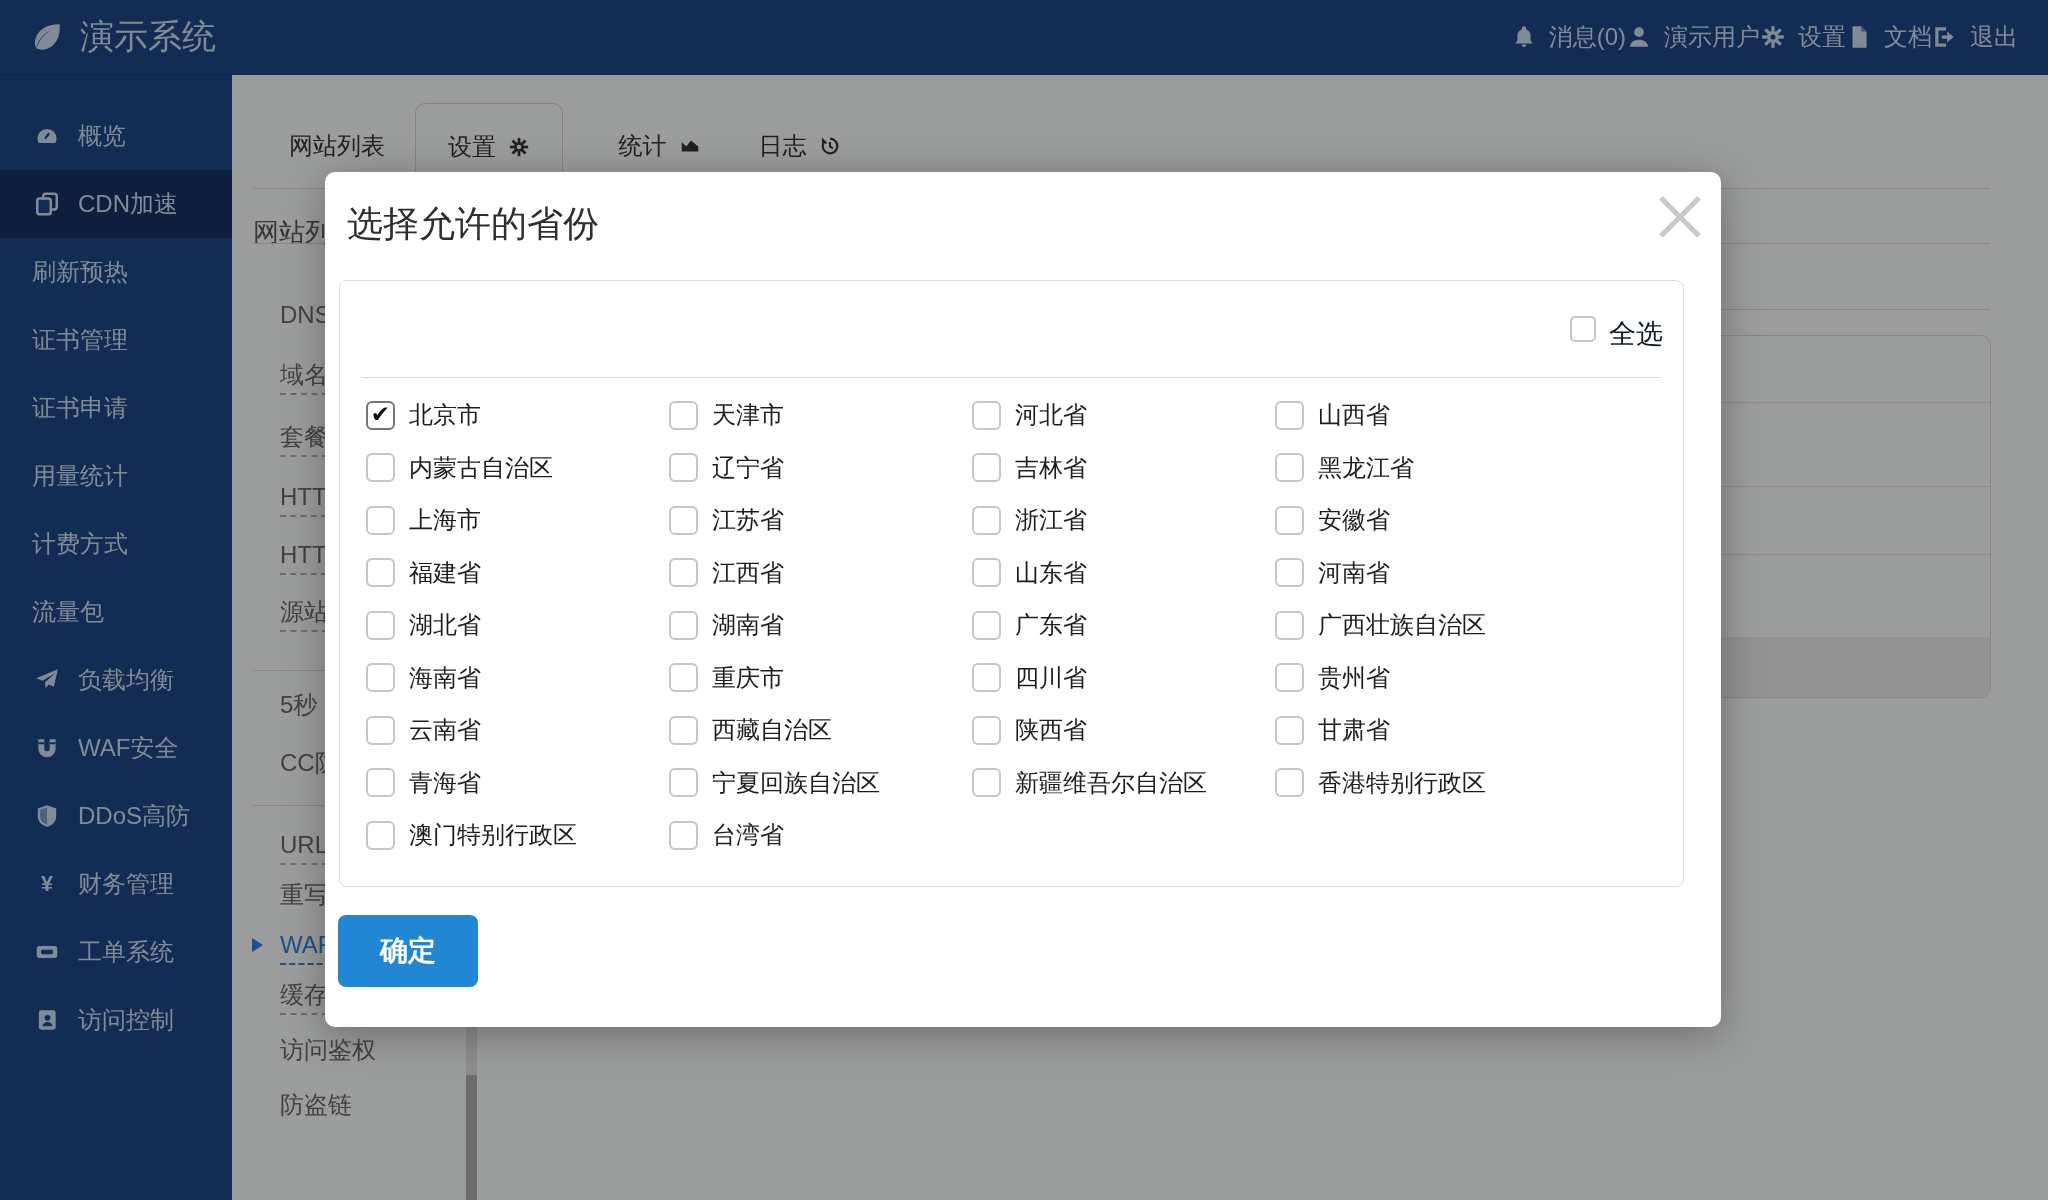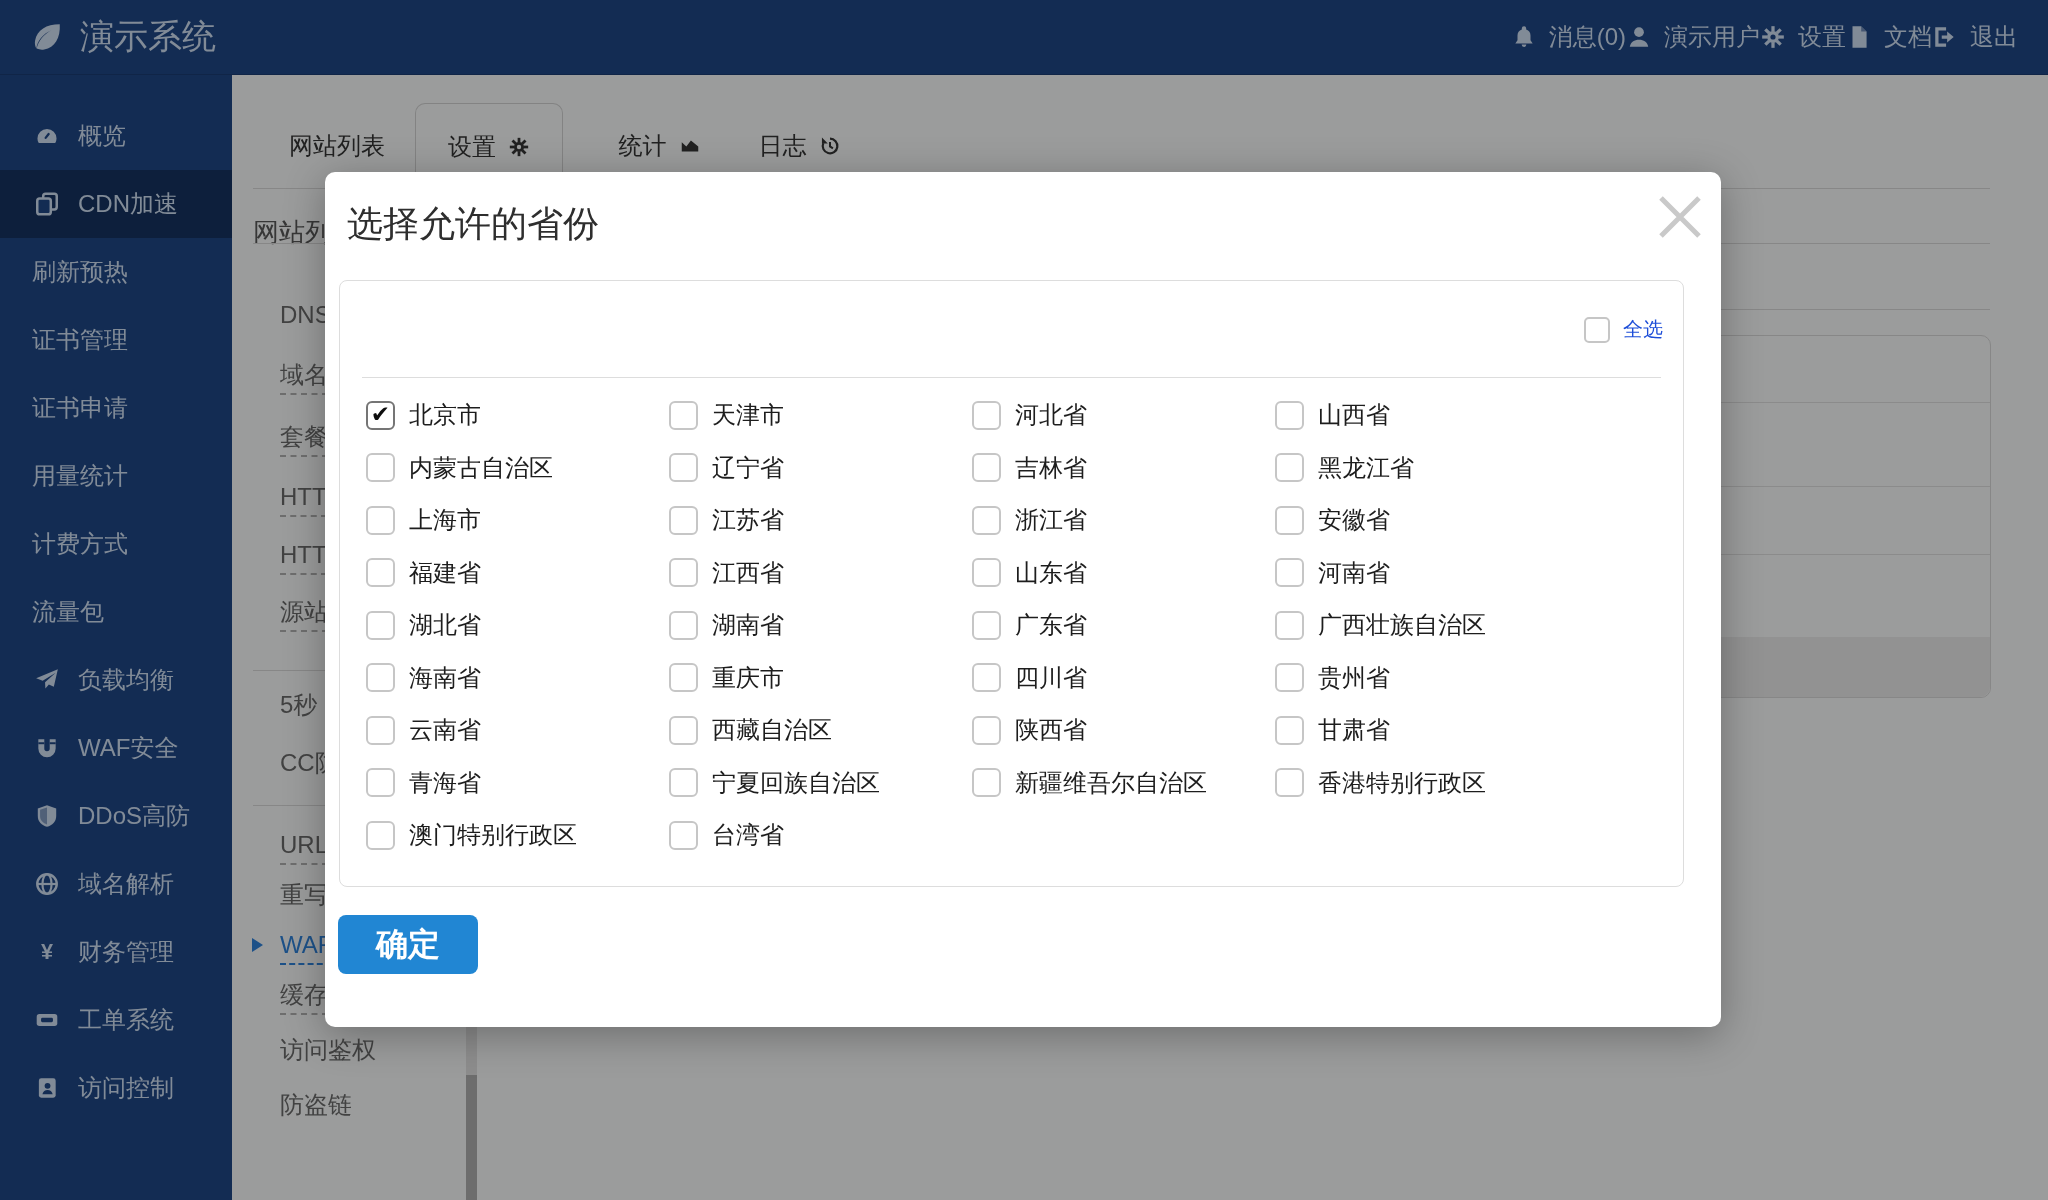--- a/index.html
+++ b/index.html
@@ -61,34 +61,34 @@
   .vthumb{position:absolute;left:0;top:850px;width:11px;height:275px;background:#a8a8a8}
 
   
   .overlay{position:absolute;inset:0;background:rgba(0,0,0,.35);z-index:10}
   .modal{position:absolute;left:325px;top:172px;width:1396px;height:855px;background:#fff;
          border-radius:10px;z-index:20;box-shadow:0 8px 40px rgba(0,0,0,.3)}
   .modal h2{position:absolute;left:14px;top:20px;margin:8px;font-size:36px;font-weight:500;color:#2e2e2e}
   .close{position:absolute;right:18px;top:22px;width:46px;height:46px;cursor:pointer}
   .panel{position:absolute;left:14px;top:108px;width:1343px;height:605px;border:1px solid #ddd;
          border-radius:8px;background:#fff;box-sizing:content-box}
-  .select-all{position:absolute;top:35px;right:20px;display:flex;align-items:center;gap:13px;
-              font-size:20px;color:#1d4ed8;cursor:pointer}
+  .select-all{position:absolute;top:35px;right:20px;display:flex;align-items:flex-start;gap:13px;
+              font-size:27px;color:#0f172a;cursor:pointer}
   .pdivider{position:absolute;top:96px;left:22px;right:22px;height:1px;background:#ddd}
   .pgrid{position:absolute;top:97px;left:0;display:grid;grid-template-columns:repeat(4,303px);
          grid-auto-rows:52.5px;padding:11px 0 0 26px;align-items:center}
   .cb-item{display:flex;align-items:center;gap:14px;font-size:24px;color:#1d1d1d;cursor:pointer}
   .cb{width:29px;height:29px;border:2px solid #c6c6c6;border-radius:6px;background:#fff;
       box-sizing:border-box;display:inline-flex;align-items:center;justify-content:center;flex:none}
   .cb .mk{display:none;font-size:23px;font-weight:bold;color:#0d0d0d;line-height:1;margin-top:-2px}
   .cb.checked{border-color:#757575}
   .cb.checked .mk{display:block}
   .cb26{width:26px;height:26px;border-radius:5px}
-  .confirm{position:absolute;left:13px;top:743px;width:140px;height:59px;border:none;border-radius:8px;
-           background:#2186d3;color:#fff;font-size:32px;font-weight:bold;cursor:pointer;
+  .confirm{position:absolute;left:13px;top:743px;width:140px;height:72px;border:none;border-radius:8px;
+           background:#2186d3;color:#fff;font-size:28px;font-weight:bold;cursor:pointer;
            font-family:inherit}
 </style>
 </head>
 <body>
 
 <header class="navbar">
   <div class="brand">
     <span class="ic" id="brand-icon">
         <svg viewBox="0 0 24 24" width="24" height="24">
           <path d="M21 3c-9.5 0-16 4-17.4 11.5-.4 2.1 0 4.1.9 5.6.7-5.2 4.4-10.4 10.8-12.9C9.6 10 5.9 14.8 4.7 20.2c1.5.6 3.3.9 5.3.6C17.6 19.6 21.6 12.6 21 3z"></path>
@@ -211,30 +211,20 @@
       <span>WAF安全</span>
     </div>
     <div class="side-item top ">
       <span class="ic">
         <svg viewBox="0 0 24 24" width="24" height="24">
           <path d="M12 2l8.5 3v7c0 5.3-3.6 8.6-8.5 10-4.9-1.4-8.5-4.7-8.5-10V5z"></path>
           <path d="M12 4.2v15.6c-3.7-1.3-6.4-3.8-6.4-7.8V6.2z" fill="var(--hole,#1e4480)" opacity=".45"></path>
         </svg>
       </span>
       <span>DDoS高防</span>
-    </div>
-    <div class="side-item top ">
-      <span class="ic">
-        <svg viewBox="0 0 24 24" width="24" height="24">
-          <circle cx="12" cy="12" r="9" fill="none" stroke="currentColor" stroke-width="2.2"></circle>
-          <ellipse cx="12" cy="12" rx="4.2" ry="9" fill="none" stroke="currentColor" stroke-width="2"></ellipse>
-          <line x1="3" y1="12" x2="21" y2="12" stroke="currentColor" stroke-width="2"></line>
-        </svg>
-      </span>
-      <span>域名解析</span>
     </div>
     <div class="side-item top ">
       <span class="ic">
         <svg viewBox="0 0 24 24" width="24" height="24">
           <text x="12" y="18" text-anchor="middle" font-size="20" font-weight="bold" fill="currentColor">¥</text>
         </svg>
       </span>
       <span>财务管理</span>
     </div>
     <div class="side-item top ">

